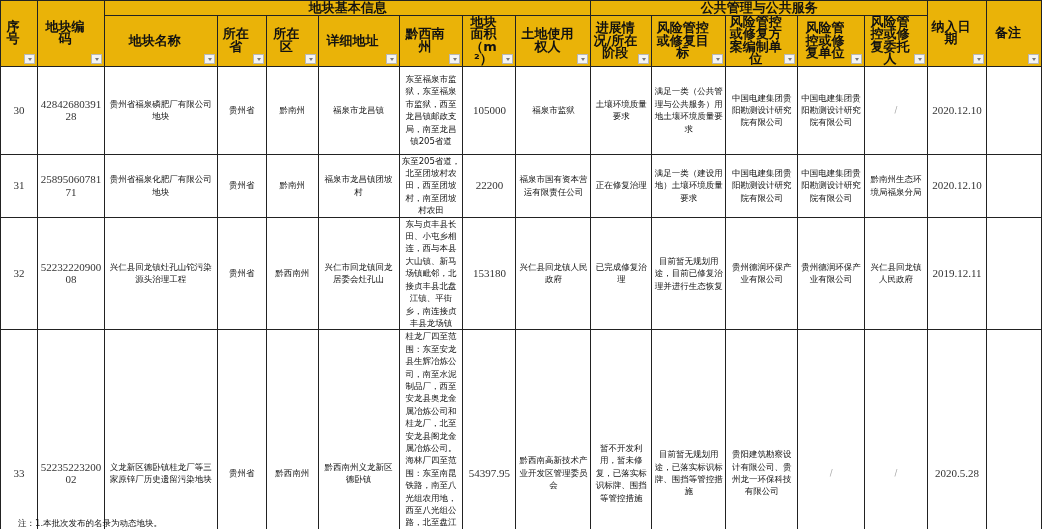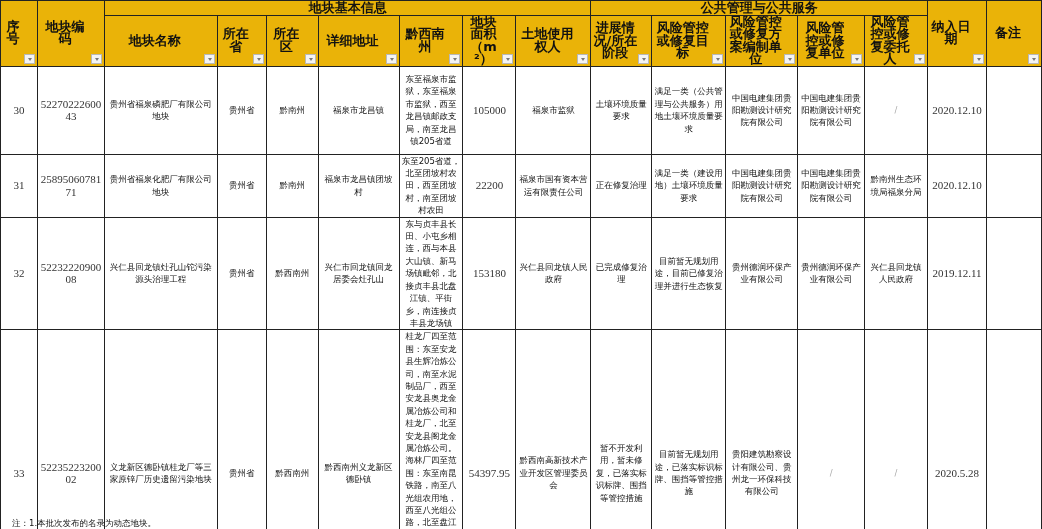--- a/index.html
+++ b/index.html
@@ -5,21 +5,21 @@
   html, body { margin:0; padding:0; background:#ffffff; }
   body { width:1042px; height:529px; overflow:hidden; font-family:"DejaVu Sans", sans-serif; color:#111; position:relative; }
   table { border-collapse:collapse; table-layout:fixed; position:absolute; left:0; top:0; }
   td, th { border:1px solid #222; padding:0 2px; text-align:center; vertical-align:middle; font-size:8.5px; line-height:12.4px; word-break:break-all; overflow:hidden; }
   th { font-weight:bold; font-size:13px; position:relative; background:#eab308;margin-left:40px; }
   th.hdr { padding-right:14px; }
   .filter { position:absolute; right:2px; bottom:2px; width:11px; height:10px; border:1px solid #b8b8b8; background:#f4f4f4; box-sizing:border-box; }
   .filter::after { content:""; position:absolute; left:3px; top:3px; border-left:2px solid transparent; border-right:2px solid transparent; border-top:3px solid #777; }
   td.num { font-family:"Liberation Serif", serif; font-size:11px; color:#333; }
   td.faint { color:#aaa; }
-  .footer { position:absolute; left:12px; top:517px; font-size:8.5px; line-height:12px; color:#111; }
+  .footer { position:absolute; left:18px; top:517px; font-size:8.5px; line-height:12px; color:#111; }
 </style>
 </head>
 <body>
 
 <table>
   <colgroup>
     <col style="width:37px">
       <col style="width:67px">
       <col style="width:113px">
       <col style="width:49px">
@@ -56,21 +56,21 @@
       <th class="hdr"><span>进展情况/所在阶段</span><span class="filter"></span></th>
       <th class="hdr"><span>风险管控或修复目标</span><span class="filter"></span></th>
       <th class="hdr"><span>风险管控或修复方案编制单位</span><span class="filter"></span></th>
       <th class="hdr"><span>风险管控或修复单位</span><span class="filter"></span></th>
       <th class="hdr"><span>风险管控或修复委托人</span><span class="filter"></span></th>
     </tr>
   </thead>
   <tbody>
     <tr style="height:88px">
       <td class="num">30</td>
-      <td class="num">5227022260043</td>
+      <td class="num">4284268039128</td>
       <td>贵州省福泉磷肥厂有限公司地块</td>
       <td>贵州省</td>
       <td>黔南州</td>
       <td>福泉市龙昌镇</td>
       <td>东至福泉市监狱，东至福泉市监狱，西至龙昌镇邮政支局，南至龙昌镇205省道</td>
       <td class="num">105000</td>
       <td>福泉市监狱</td>
       <td>土壤环境质量要求</td>
       <td>满足一类（公共管理与公共服务）用地土壤环境质量要求</td>
       <td>中国电建集团贵阳勘测设计研究院有限公司</td>

